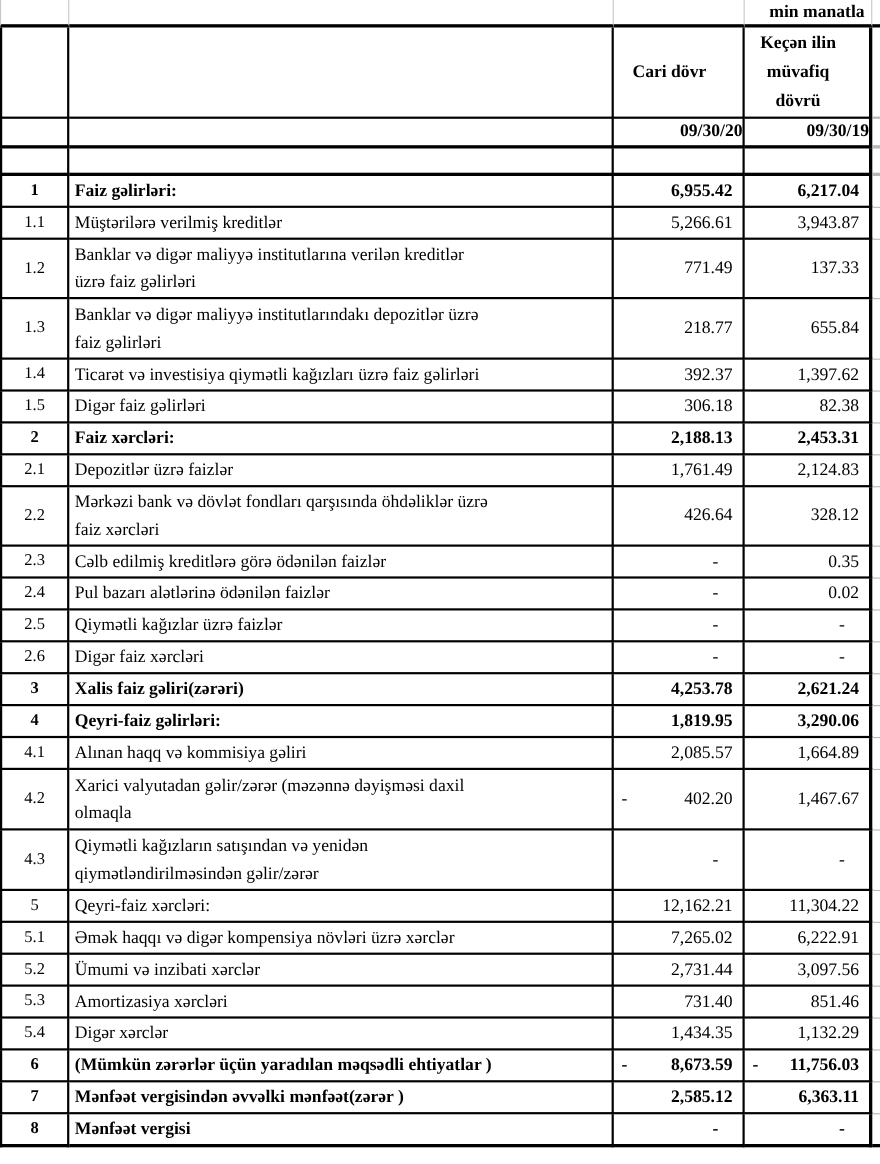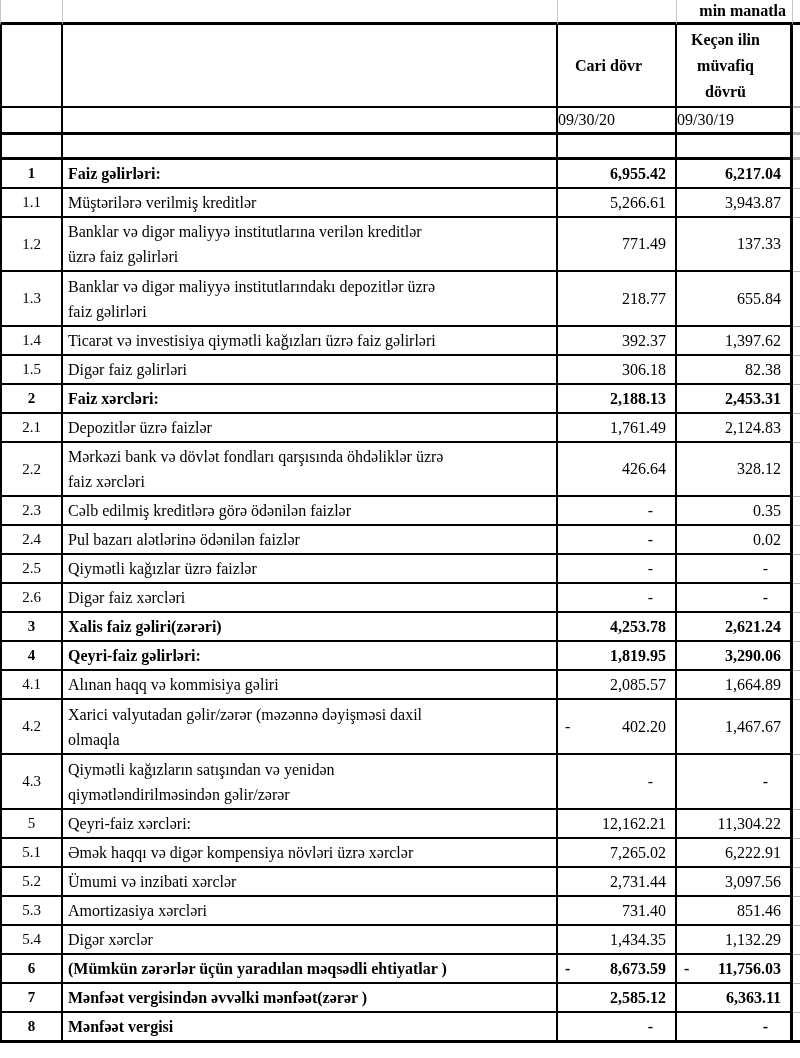--- a/index.html
+++ b/index.html
@@ -39,21 +39,21 @@
   tr.r-unit .unit-cell{font-weight:700;text-align:right;padding-right:6px;}
 
   
   tr.r-head{height:83px;}
   tr.r-head td{border-bottom-width:2px;}
   tr.r-head .c-num{font-weight:700;text-align:center;padding-right:16px;line-height:26px;white-space:pre-line;}
 
   
   tr.r-dates{height:27px;}
   tr.r-dates td{border-bottom-width:3px;}
-  tr.r-dates .c-num{font-weight:400;text-align:left;padding-right:0;}
+  tr.r-dates .c-num{font-weight:700;text-align:right;padding-right:0;}
 
   
   tr.r-empty{height:25px;}
   tr.r-empty td{border-bottom-width:3px;}
 
   
   tbody tr:last-child td{border-bottom-width:3px;}
   tbody tr:last-child td.c-sliver{border-bottom:3px solid #000;}
   tr.r-unit td.c-sliver{border-bottom:3px solid #000;border-left-width:0;}
 </style>

